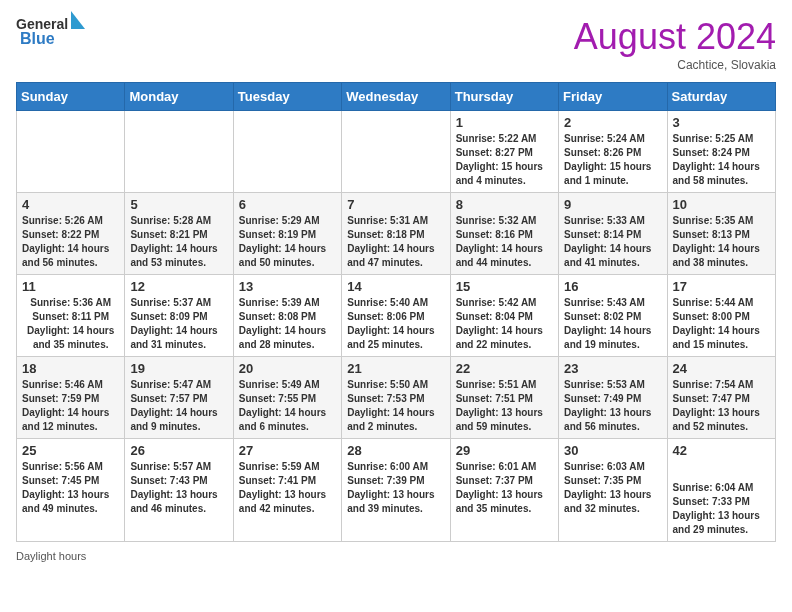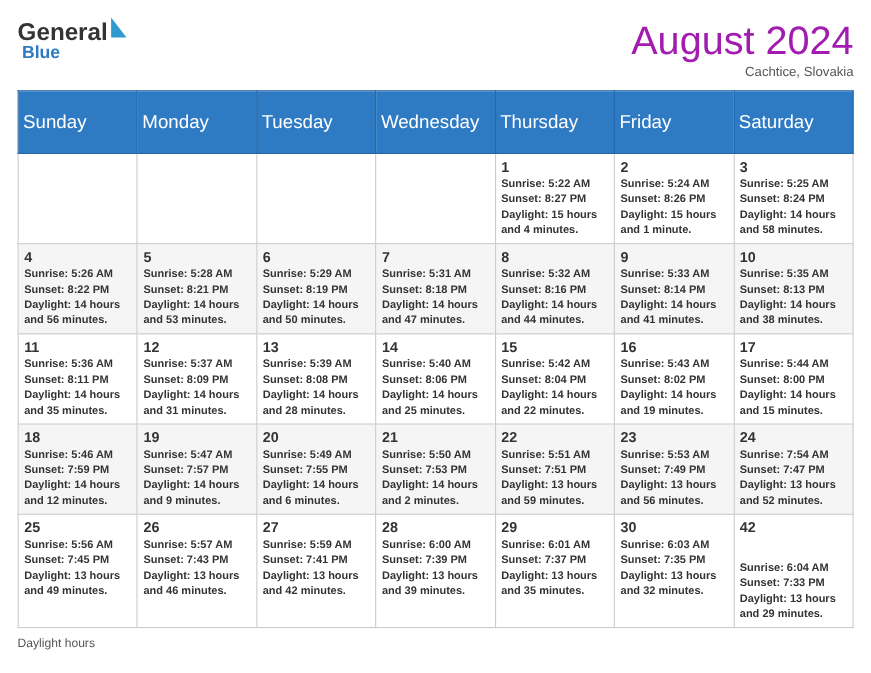--- a/index.html
+++ b/index.html
@@ -33,24 +33,24 @@
       color: #555;
     }
     .calendar {
       width: 100%;
       border-collapse: collapse;
       font-size: 11px;
     }
     .calendar thead th {
       background: #2e7bc4;
       color: #fff;
-      padding: 18px 4px;
+      padding: 6px 4px;
       text-align: left;
-      font-size: 17px;
-      font-weight: normal;
+      font-size: 13px;
+      font-weight: bold;
       border: 1px solid #2468aa;
     }
     .calendar tbody td {
       border: 1px solid #ccc;
       padding: 4px 5px;
       vertical-align: top;
       width: 107px;
       min-height: 80px;
       background: #fff;
     }
@@ -78,21 +78,21 @@
       color: #555;
     }
   </style>
 </head>
 <body>
 
 <div class="header">
   <div class="logo">
     <div>
       <div style="display:flex;align-items:center;">
-        <span style="font-size:22px;font-weight:bold;color:#333;">General</span>
+        <span style="font-size:14px;font-weight:bold;color:#333;">General</span>
         <div style="display:inline-block;margin-left:3px;margin-top:-8px;">
           <div style="width:0;height:0;border-left:0 solid transparent;border-right:14px solid transparent;border-bottom:18px solid #2e9ad0;"></div>
         </div>
       </div>
       <div style="display:flex;align-items:center;margin-top:-2px;">
         <span style="font-size:16px;font-weight:bold;color:#2e7bc4;margin-left:4px;">Blue</span>
       </div>
     </div>
   </div>
   <div class="title-block">
@@ -178,21 +178,21 @@
         <td>
           <div class="day-number">10</div>
           <div class="day-info" style="white-space: pre-line;">Sunrise: 5:35 AM
 Sunset: 8:13 PM
 Daylight: 14 hours and 38 minutes.</div>
         </td>
       </tr>
       <tr>
         <td>
           <div class="day-number">11</div>
-          <div class="day-info" style="white-space: pre-line;">Sunrise: 5:36 AM
+          <div class="day-info" style="white-space: pre-line; text-align: center;">Sunrise: 5:36 AM
 Sunset: 8:11 PM
 Daylight: 14 hours and 35 minutes.</div>
         </td>
         <td>
           <div class="day-number">12</div>
           <div class="day-info" style="white-space: pre-line;">Sunrise: 5:37 AM
 Sunset: 8:09 PM
 Daylight: 14 hours and 31 minutes.</div>
         </td>
         <td>

